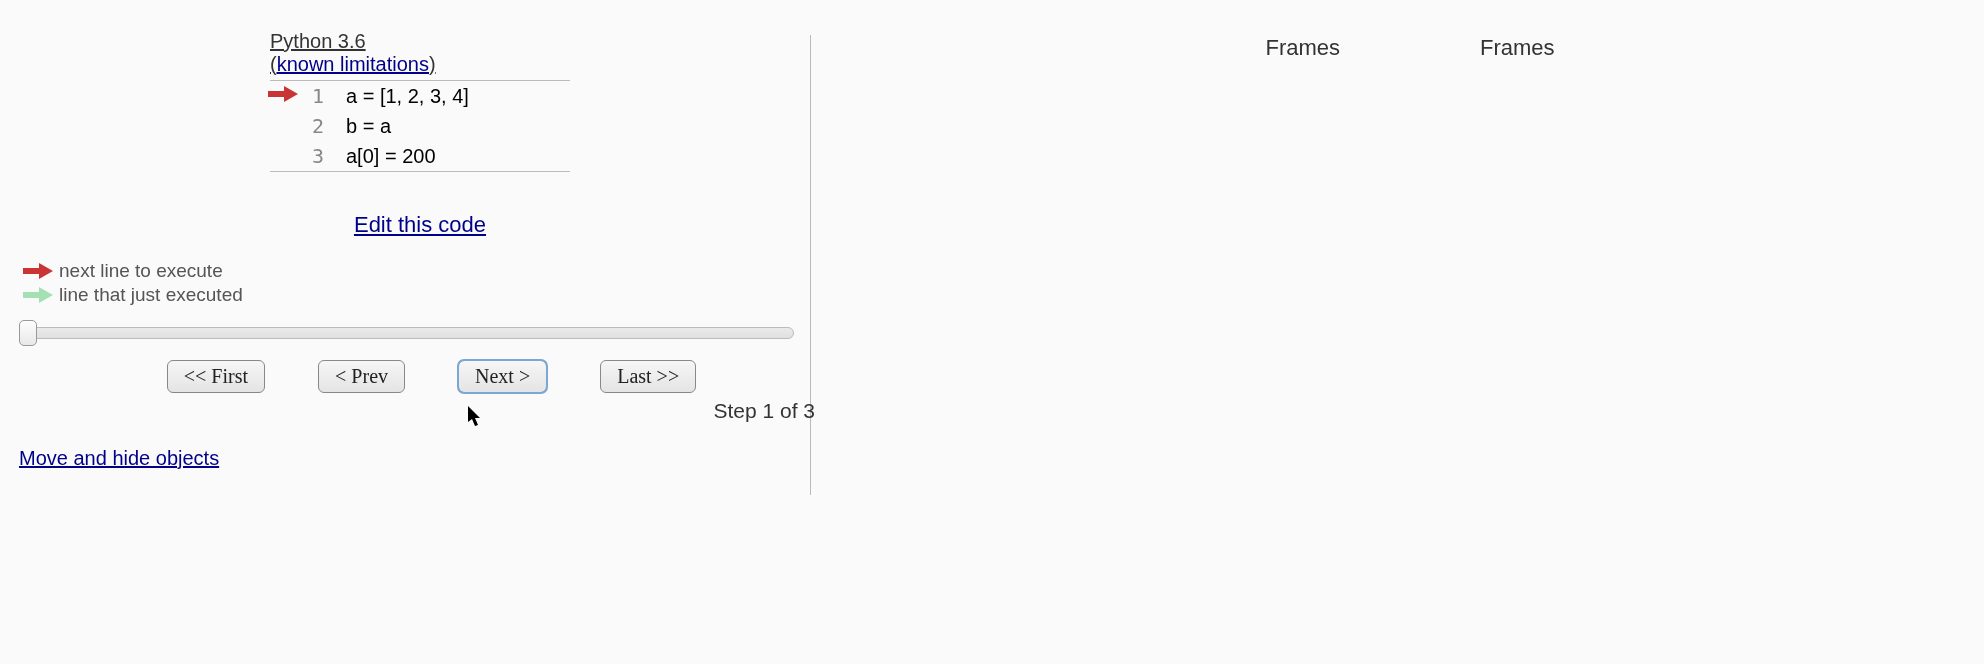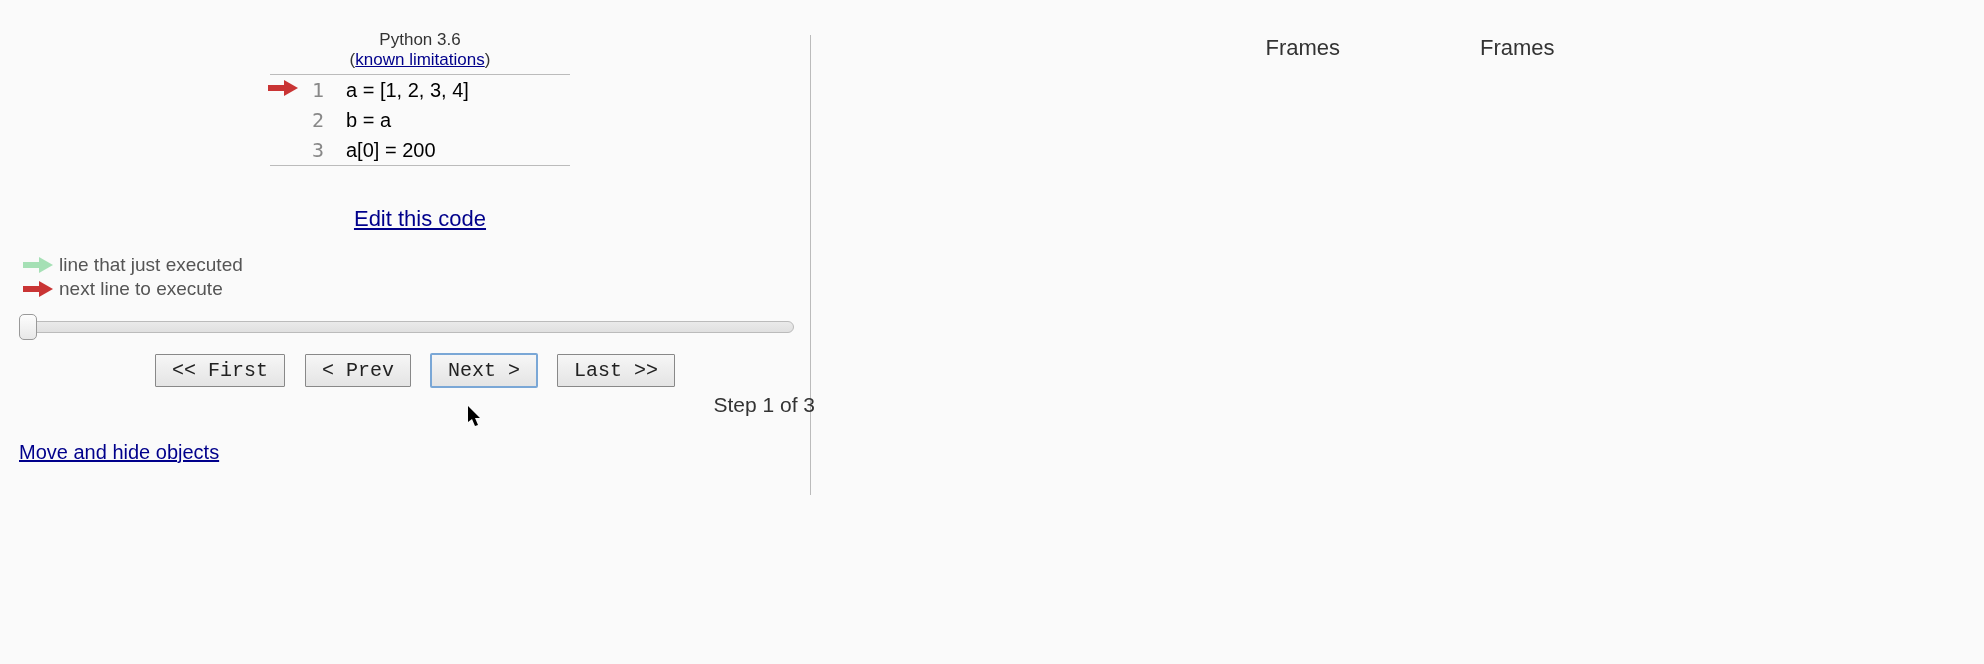--- a/index.html
+++ b/index.html
@@ -34,25 +34,25 @@
     .vis-headers {
       display: flex;
       gap: 140px;
       padding-left: 25px;
       justify-content: center;
     }
     .vis-head {
       font-size: 22px;
     }
     .lang-header {
-      text-align: center;
-      font-size: 17px;
+      font-size: 20px;
       margin-left: 255px;
       width: 300px;
       margin-bottom: 4px;
+      text-decoration: underline;
     }
     .lang-header a {
       color: #00008b;
     }
     .code-table {
       border-collapse: collapse;
       margin-left: 255px;
       border-top: 1px solid #bbb;
       border-bottom: 1px solid #bbb;
       width: 300px;
@@ -131,28 +131,29 @@
     }
     .buttons {
       display: flex;
       gap: 20px;
       justify-content: center;
       margin-left: 0;
       width: 800px;
       margin-top: 8px;
     }
     .btn {
-      font-family: Liberation Mono, monospace;
+      font-family: Liberation Serif, serif;
       font-size: 20px;
       padding: 4px 16px;
       background: linear-gradient(#f6f6f6,#e4e4e4);
       border: 1px solid #888;
-      border-radius: 1px;
+      border-radius: 6px;
       cursor: pointer;
       color: #222;
+      margin-left: 33px;
     }
     .btn.focused {
       outline: 2px solid #7aa7d6;
       outline-offset: -1px;
     }
     .step-text {
       text-align: right;
       width: 800px;
       font-size: 21px;
       margin-top: 6px;
@@ -209,33 +210,33 @@
       </table>
 
     <div class="edit-link-wrap">
       <a href="#">Edit this code</a>
     </div>
 
     <div class="legend">
       <div class="legend-row">
         <span>
           <svg class="arrow-svg" width="30" height="16" viewBox="0 0 30 16">
+              <path d="M0 5 L16 5 L16 0 L30 8 L16 16 L16 11 L0 11 Z" fill="#c93434"></path>
+            </svg>
+        </span>
+        <span>next line to execute</span>
+      </div>
+      <div class="legend-row">
+        <span>
+          <svg class="arrow-svg" width="30" height="16" viewBox="0 0 30 16">
               <path d="M0 5 L16 5 L16 0 L30 8 L16 16 L16 11 L0 11 Z" fill="#a5e0b5"></path>
             </svg>
         </span>
         <span>line that just executed</span>
       </div>
-      <div class="legend-row">
-        <span>
-          <svg class="arrow-svg" width="30" height="16" viewBox="0 0 30 16">
-              <path d="M0 5 L16 5 L16 0 L30 8 L16 16 L16 11 L0 11 Z" fill="#c93434"></path>
-            </svg>
-        </span>
-        <span>next line to execute</span>
-      </div>
     </div>
 
     <div class="slider-wrap">
       <div class="slider-track"></div>
       <div class="slider-handle"></div>
     </div>
 
     <div class="buttons">
       <button class="btn">&lt;&lt; First</button>
       <button class="btn">&lt; Prev</button>

